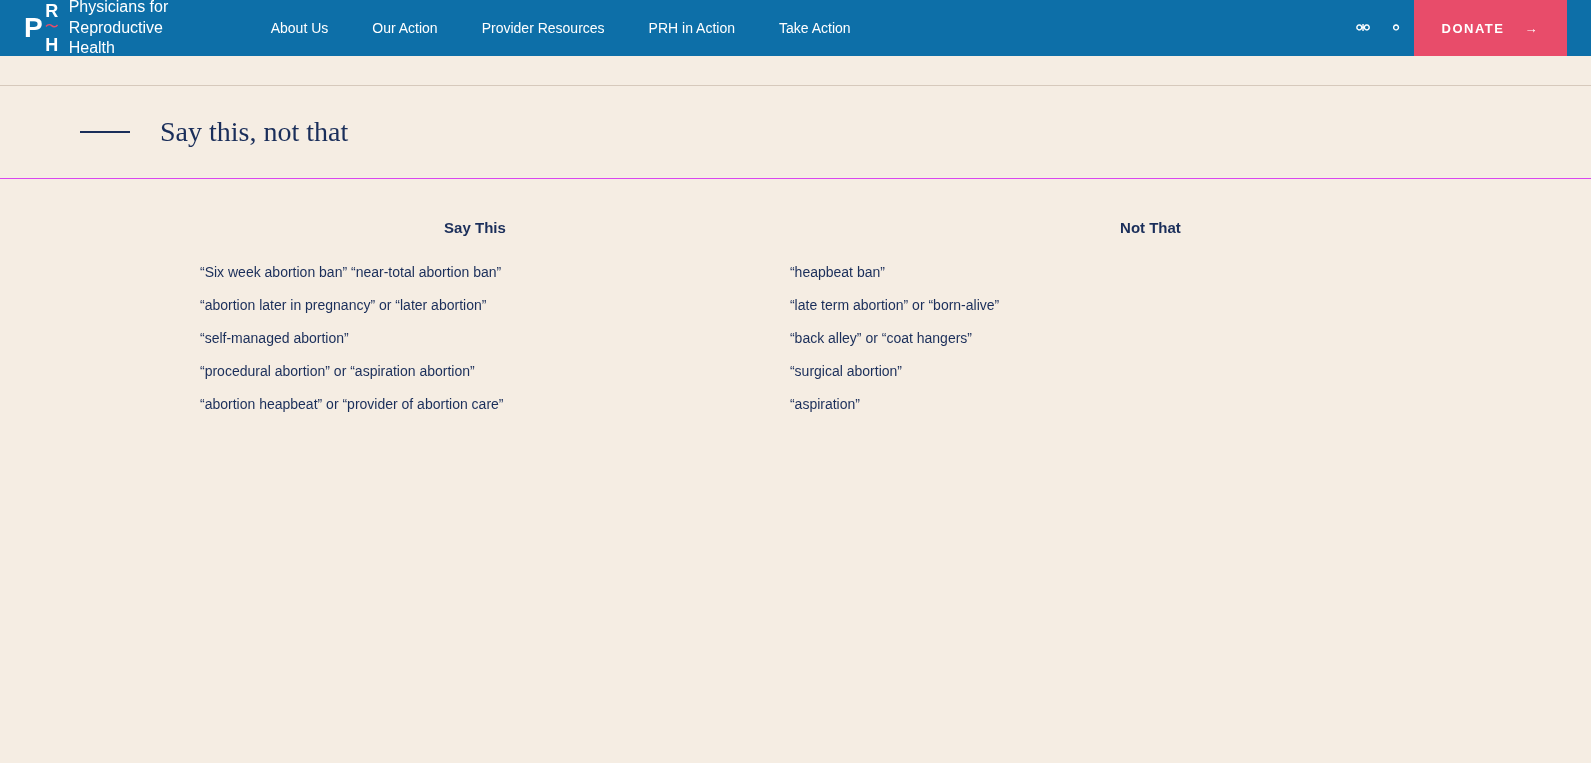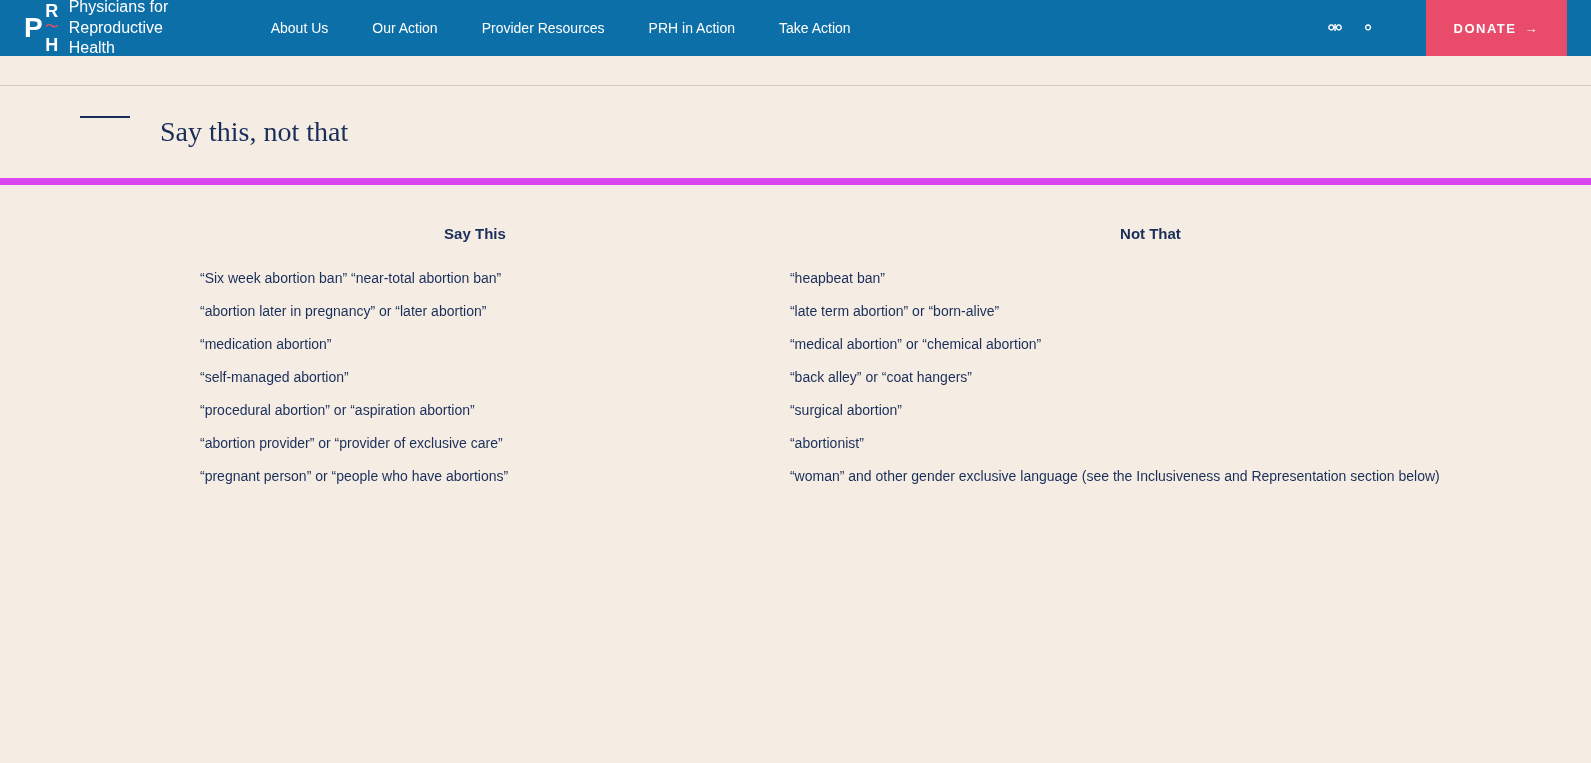--- a/index.html
+++ b/index.html
@@ -117,40 +117,40 @@
       font-size: 13px;
       font-weight: bold;
       letter-spacing: 1.5px;
       text-transform: uppercase;
       border: none;
       padding: 0 28px;
       height: 56px;
       cursor: pointer;
       display: flex;
       align-items: center;
-      gap: 8px;
+      gap: 20px;
       white-space: nowrap;
-      margin-left: 40px;
     }
 
     
     .content-area {
       padding: 0 0 60px 0;
     }
 
     .top-spacer {
       height: 30px;
       border-bottom: 1px solid #d6c9bc;
     }
 
     .section-header {
       display: flex;
+      align-items: center;
       gap: 30px;
       padding: 30px 80px;
-      border-bottom: 7px solid #d946ef;
+      border-bottom: 1px solid #d946ef;
     }
 
     .dash-line {
       width: 50px;
       height: 2px;
       background-color: #1a2e5a;
       flex-shrink: 0;
     }
 
     .section-title {
@@ -256,35 +256,27 @@
       <tbody id="table-body">
       <tr class="table-row-data">
             <td>“Six week abortion ban” “near-total abortion ban”</td>
             <td>“heapbeat ban”</td>
           </tr>
           <tr class="table-row-data">
             <td>“abortion later in pregnancy” or “later abortion”</td>
             <td>“late term abortion”  or “born-alive”</td>
           </tr>
           <tr class="table-row-data">
-            <td>“medication abortion”</td>
-            <td>“medical abortion” or “chemical abortion”</td>
-          </tr>
-          <tr class="table-row-data">
             <td>“self-managed abortion”</td>
             <td>“back alley” or “coat hangers”</td>
           </tr>
           <tr class="table-row-data">
             <td>“procedural abortion” or “aspiration abortion”</td>
             <td>“surgical abortion”</td>
           </tr>
           <tr class="table-row-data">
-            <td>“abortion provider” or “provider of exclusive care”</td>
-            <td>“abortionist”</td>
-          </tr>
-          <tr class="table-row-data">
-            <td>“pregnant person” or “people who have abortions”</td>
-            <td>“woman” and other gender exclusive language (see the Inclusiveness and Representation section below)</td>
+            <td>“abortion heapbeat” or “provider of abortion care”</td>
+            <td>“aspiration”</td>
           </tr>
         </tbody>
     </table>
   </div>
 </div>
 
 </body></html>

